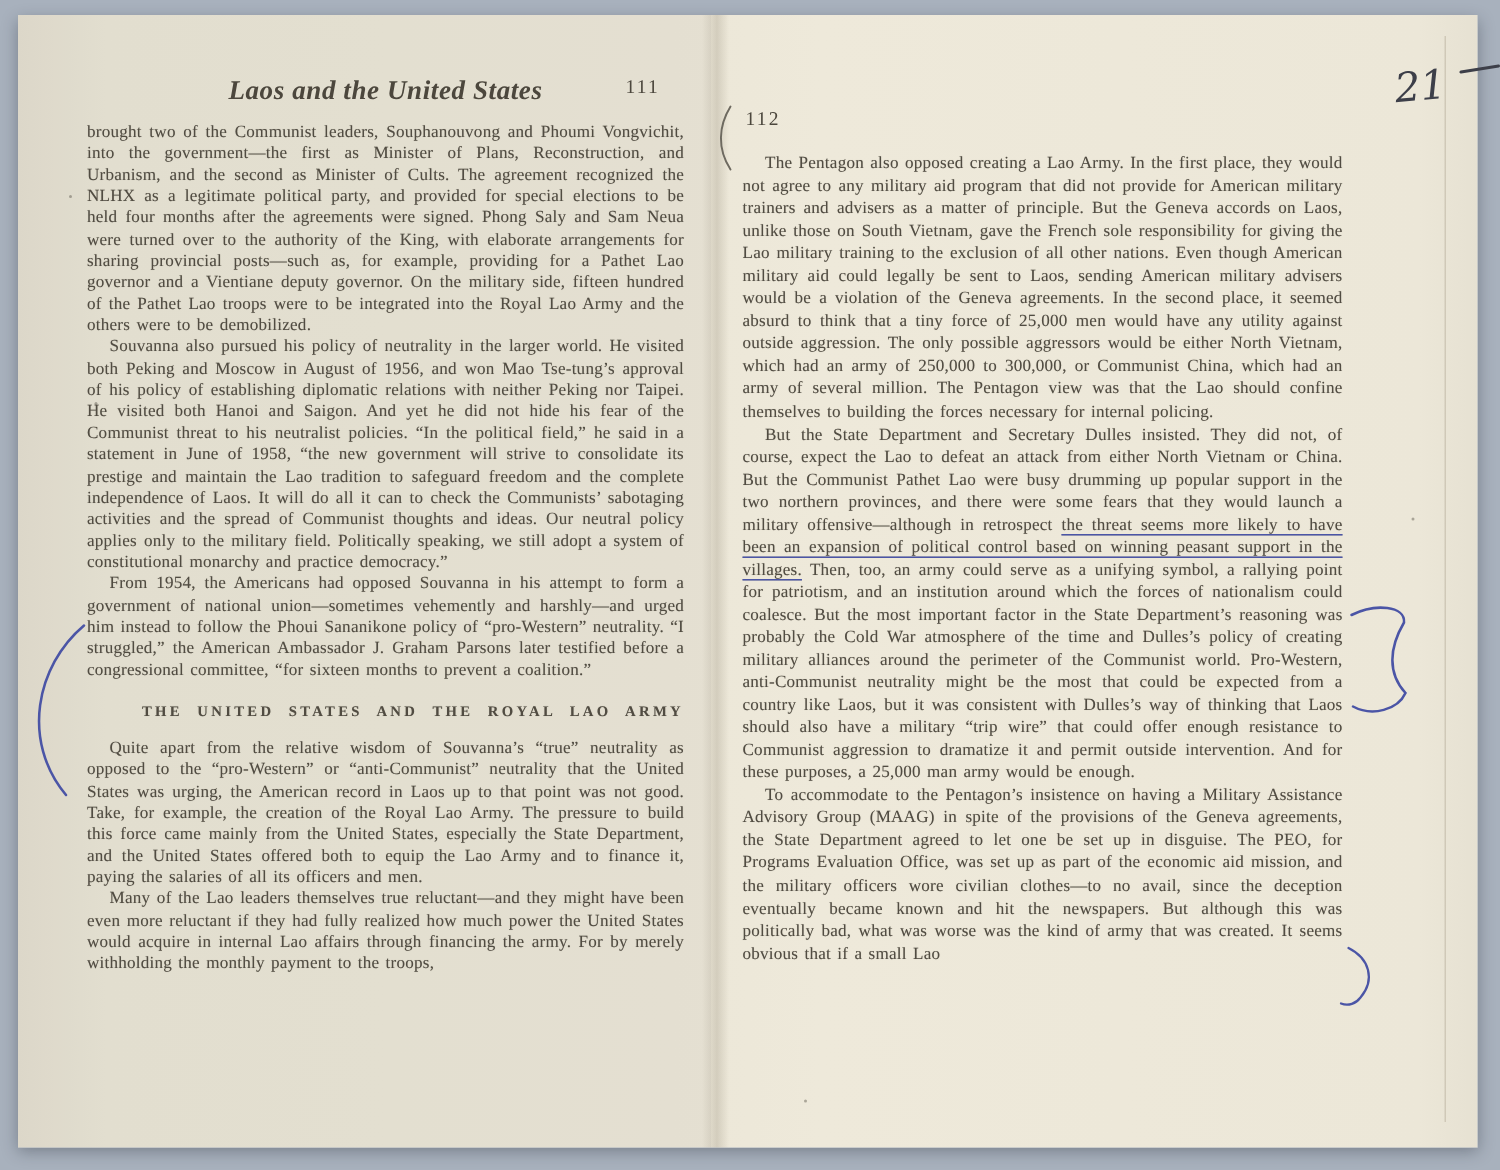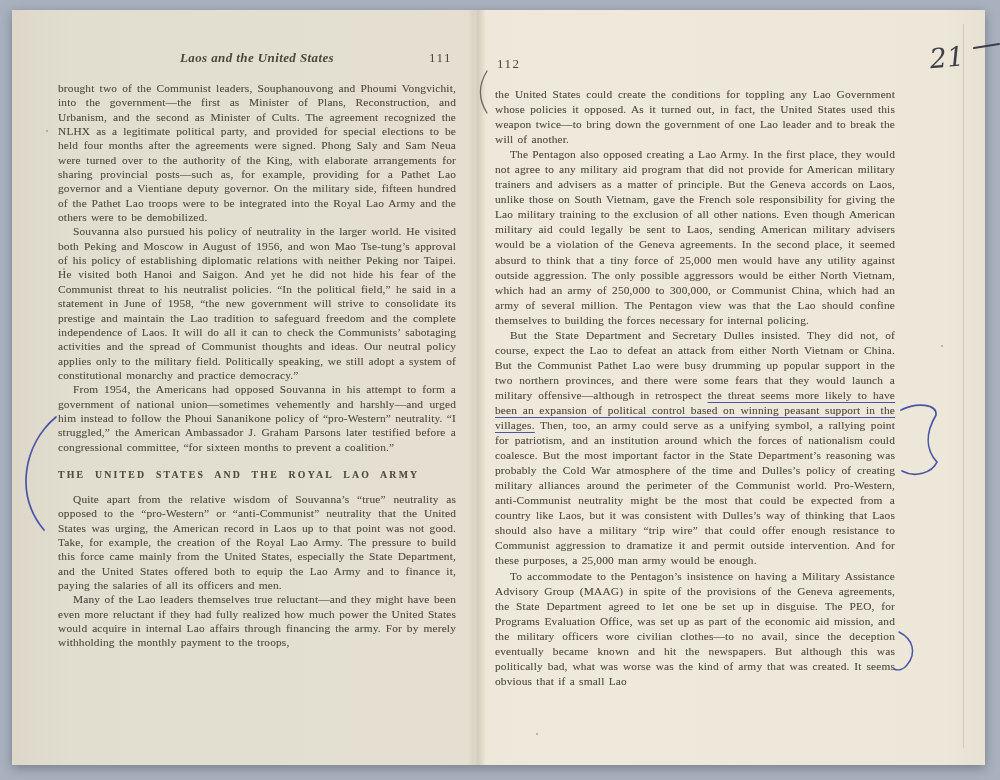--- a/index.html
+++ b/index.html
@@ -20,42 +20,42 @@
   .crease{
     position:absolute;left:456px;top:0;width:18px;height:100%;
     background:linear-gradient(90deg,rgba(110,100,80,0) 0%,rgba(110,100,80,.14) 40%,rgba(110,100,80,.20) 55%,rgba(110,100,80,0) 100%);
   }
   .stack-edge{
     position:absolute;left:951px;top:14px;width:1px;height:724px;
     background:rgba(140,130,108,.28);
   }
   .page{position:absolute;color:#514c42;}
   .page-left{left:46px;top:40px;width:398px;}
-  .page-right{left:483px;top:46px;width:400px;}
+  .page-right{left:483px;top:61px;width:400px;}
   .page header{position:relative;height:22px;margin-bottom:9px;}
   .running-title{
     display:block;text-align:center;font-style:italic;font-weight:600;
-    font-size:13px;letter-spacing:.4px;color:#4c473d;
+    font-size:18px;letter-spacing:.4px;color:#4c473d;
   }
   .page-num{
     position:absolute;top:0;font-size:13px;letter-spacing:1.5px;color:#4c473d;
   }
-  .page-num.right{right:4px;}
+  .page-num.right{right:16px;}
   .page-num.left{left:2px;}
   .body p{
     margin:0;text-align:justify;
     font-size:11.4px;color:#514c42;
     letter-spacing:.15px;word-spacing:1.2px;
     text-shadow:0 0 .5px rgba(81,76,66,.35);
   }
   .page-left .body p{line-height:14.35px;}
   .page-right .body p{line-height:15.05px;}
   .body p.ind{text-indent:15px;}
   .section-heading{
-    margin:15px 0 12px;text-align:left;
+    margin:15px 0 12px;text-align:right;
     font-size:9.8px;font-weight:600;letter-spacing:2.2px;word-spacing:5px;
     color:#514c42;text-shadow:0 0 .5px rgba(81,76,66,.35);
   }
   .hand-underline{
     text-decoration:underline;
     text-decoration-color:#4b55a6;
     text-decoration-thickness:1.2px;
     text-underline-offset:2.5px;
   }
   .annotation-layer{
@@ -89,21 +89,20 @@
       <p class="ind">Quite apart from the relative wisdom of Souvanna’s “true” neutrality as opposed to the “pro-Western” or “anti-Communist” neutrality that the United States was urging, the American record in Laos up to that point was not good. Take, for example, the creation of the Royal Lao Army. The pressure to build this force came mainly from the United States, especially the State Department, and the United States offered both to equip the Lao Army and to finance it, paying the salaries of all its officers and men.</p>
       <p class="ind">Many of the Lao leaders themselves true reluctant—and they might have been even more reluctant if they had fully realized how much power the United States would acquire in internal Lao affairs through financing the army. For by merely withholding the monthly payment to the troops,</p>
     </div>
   </section>
 
   <section class="page page-right">
     <header>
       <span class="page-num left">112</span>
     </header>
     <div class="body">
-      <p>the United States could create the conditions for toppling any Lao Government whose policies it opposed. As it turned out, in fact, the United States used this weapon twice—to bring down the government of one Lao leader and to break the will of another.</p>
       <p class="ind">The Pentagon also opposed creating a Lao Army. In the first place, they would not agree to any military aid program that did not provide for American military trainers and advisers as a matter of principle. But the Geneva accords on Laos, unlike those on South Vietnam, gave the French sole responsibility for giving the Lao military training to the exclusion of all other nations. Even though American military aid could legally be sent to Laos, sending American military advisers would be a violation of the Geneva agreements. In the second place, it seemed absurd to think that a tiny force of 25,000 men would have any utility against outside aggression. The only possible aggressors would be either North Vietnam, which had an army of 250,000 to 300,000, or Communist China, which had an army of several million. The Pentagon view was that the Lao should confine themselves to building the forces necessary for internal policing.</p>
       <p class="ind"><span>But the State Department and Secretary Dulles insisted. They did not, of course, expect the Lao to defeat an attack from either North Vietnam or China. But the Communist Pathet Lao were busy drumming up popular support in the two northern provinces, and there were some fears that they would launch a military offensive—although in retrospect </span><span class="hand-underline">the threat seems more likely to have been an expansion of political control based on winning peasant support in the villages.</span><span> Then, too, an army could serve as a unifying symbol, a rallying point for patriotism, and an institution around which the forces of nationalism could coalesce. But the most important factor in the State Department’s reasoning was probably the Cold War atmosphere of the time and Dulles’s policy of creating military alliances around the perimeter of the Communist world. Pro-Western, anti-Communist neutrality might be the most that could be expected from a country like Laos, but it was consistent with Dulles’s way of thinking that Laos should also have a military “trip wire” that could offer enough resistance to Communist aggression to dramatize it and permit outside intervention. And for these purposes, a 25,000 man army would be enough.</span></p>
       <p class="ind">To accommodate to the Pentagon’s insistence on having a Military Assistance Advisory Group (MAAG) in spite of the provisions of the Geneva agreements, the State Department agreed to let one be set up in disguise. The PEO, for Programs Evaluation Office, was set up as part of the economic aid mission, and the military officers wore civilian clothes—to no avail, since the deception eventually became known and hit the newspapers. But although this was politically bad, what was worse was the kind of army that was created. It seems obvious that if a small Lao</p>
     </div>
   </section>
 </div>
 
 <svg class="annotation-layer" viewBox="0 0 1000 780" xmlns="http://www.w3.org/2000/svg">
 
   <path d="M56,417 C24,444 14,494 44,530" fill="none" stroke="#4b55a6" stroke-width="1.7" stroke-linecap="round"></path>

